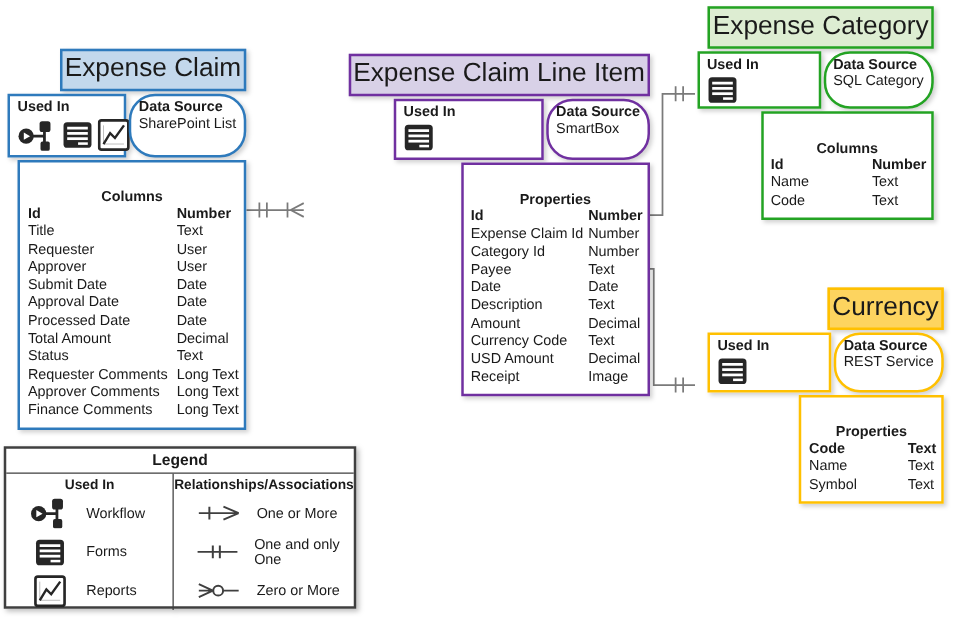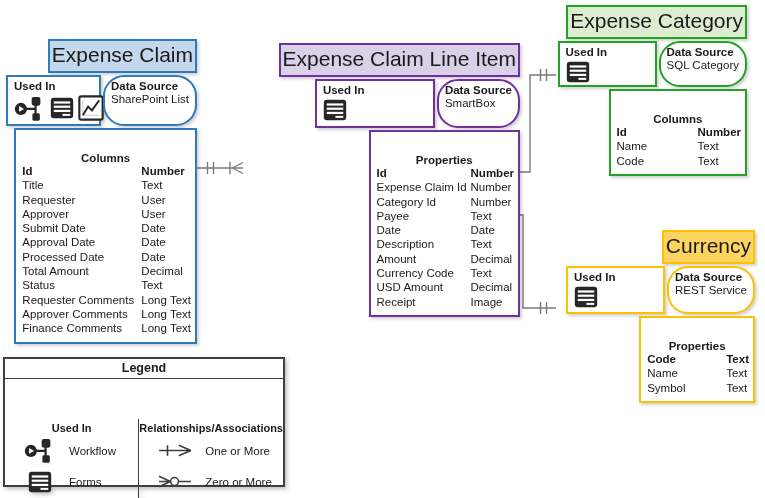--- a/index.html
+++ b/index.html
@@ -32,21 +32,21 @@
 
   #entity-claim    { left:3px;   top:39px;  width:194px; --c:#2e7abc; --f:#c3d8ec; --uw:95px;  --nc:119px; --mh:51px; }
   #entity-lineitem { left:243px; top:43px;  width:277px; --c:#7030a0; --f:#d8d1e7; --uw:120px; --nc:94px;  --mh:49px; }
   #entity-category { left:556px; top:5px;   width:191px; --c:#23a323; --f:#ddedd2; --uw:99px;  --nc:81px;  --mh:42px; }
   #entity-currency { left:564px; top:230px; width:191px; --c:#ffc000; --f:#fdd45f; --uw:99px;  --nc:79px;  --mh:48px; }
 
   
   #legend { position:absolute; left:3px; top:357px; width:282px; height:130px;
             border:2px solid #3f3f3f; background:#fff; box-sizing:border-box;
             display:flex; flex-direction:column;
-            filter:drop-shadow(2px 2px 2px rgba(0,0,0,0.25));gap:40px; }
+            filter:drop-shadow(2px 2px 2px rgba(0,0,0,0.25)); }
   .leg-title { text-align:center; font-weight:bold; font-size:12.5px;
                padding:2px 0 3px; border-bottom:1.5px solid #3f3f3f; }
   .leg-body { flex:1; display:flex; }
   .leg-col-left { width:140px; border-right:1.5px solid #3f3f3f; }
   .leg-col-right { flex:1; }
   .leg-colhdr { text-align:center; font-weight:bold; font-size:11px; padding:3px 0 1px; }
   .leg-row { display:flex; align-items:center; gap:12px; height:31px; padding-left:18px; }
   .leg-row .iconbox { width:34px; display:flex; justify-content:center; }
   .leg-row .symbox { width:36px; display:flex; justify-content:center; }
   .leg-label { font-size:11.5px; }
@@ -369,20 +369,28 @@
               <span class="symbox icon">
                 <svg viewBox="0 0 36 16" width="34" height="15">
                   <path d="M1 8 H35 M10 2.5 V13.5 M35 8 L22 2.5 M35 8 L22 13.5" stroke="#3f3f3f" stroke-width="1.7" fill="none"></path>
                 </svg>
               </span>
               <span class="leg-label">One or More</span>
             </div>
             <div class="leg-row">
               <span class="symbox icon">
                 <svg viewBox="0 0 36 16" width="34" height="15">
+                  <path d="M1 8 H35 M14 2.5 V13.5 M20 2.5 V13.5" stroke="#3f3f3f" stroke-width="1.7" fill="none"></path>
+                </svg>
+              </span>
+              <span class="leg-label">One and only One</span>
+            </div>
+            <div class="leg-row">
+              <span class="symbox icon">
+                <svg viewBox="0 0 36 16" width="34" height="15">
                   <path d="M1 2.5 L13 8 M1 13.5 L13 8 M1 8 H13 M21.7 8 H35" stroke="#3f3f3f" stroke-width="1.7" fill="none"></path>
                   <circle cx="17.5" cy="8" r="4.2" fill="#fff" stroke="#3f3f3f" stroke-width="1.7"></circle>
                 </svg>
               </span>
               <span class="leg-label">Zero or More</span>
             </div>
           </div>
       </div>
     </div>
   </section>

